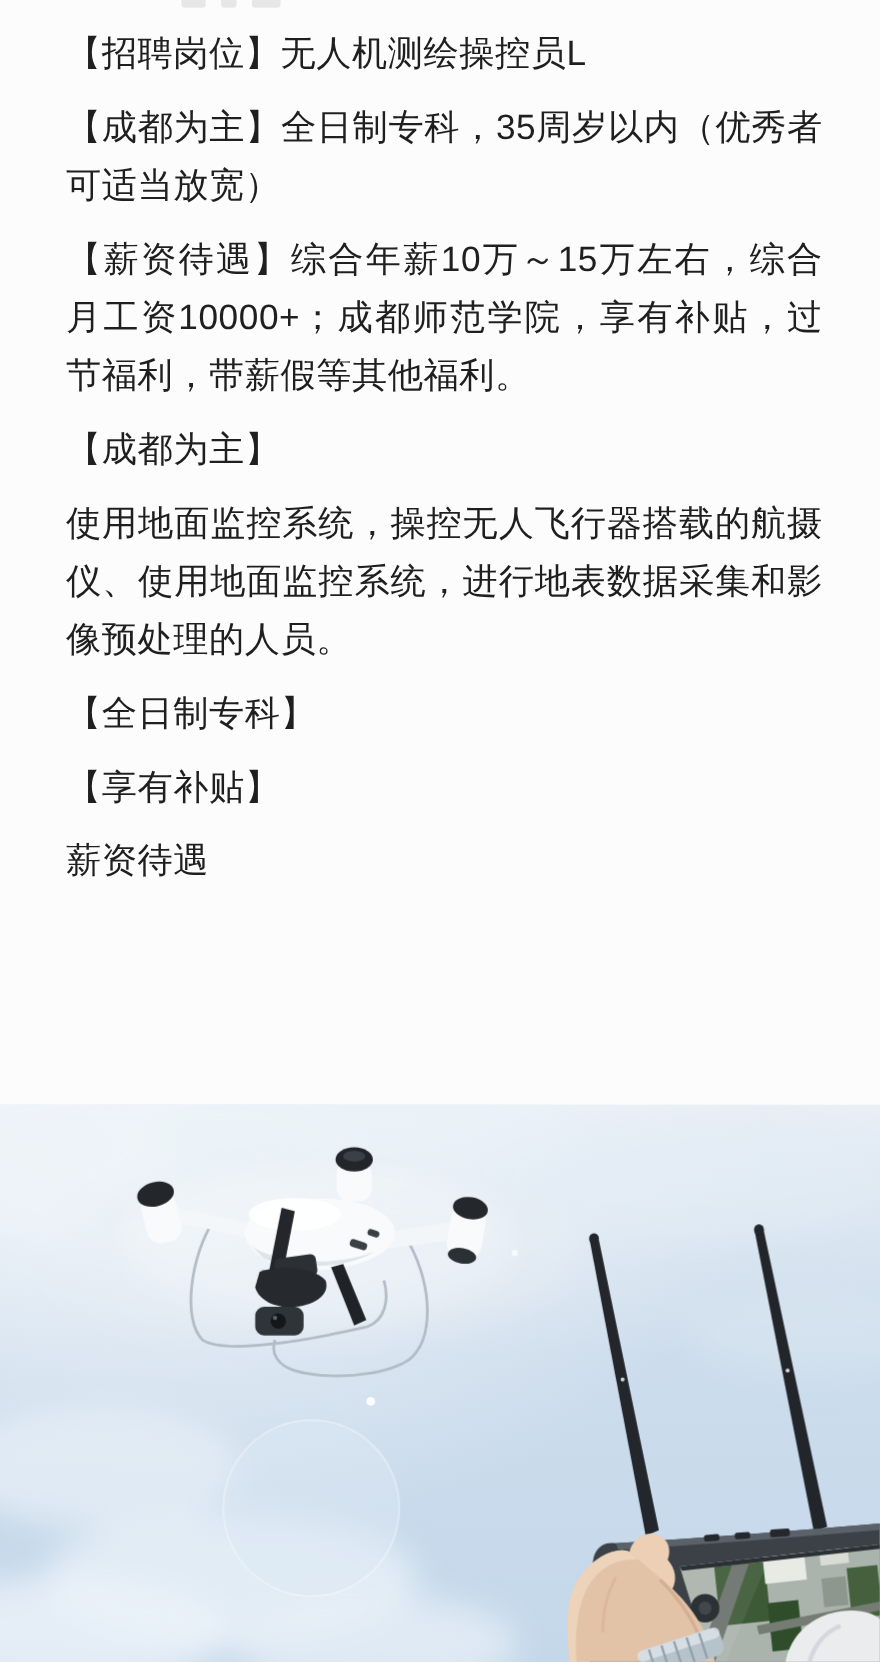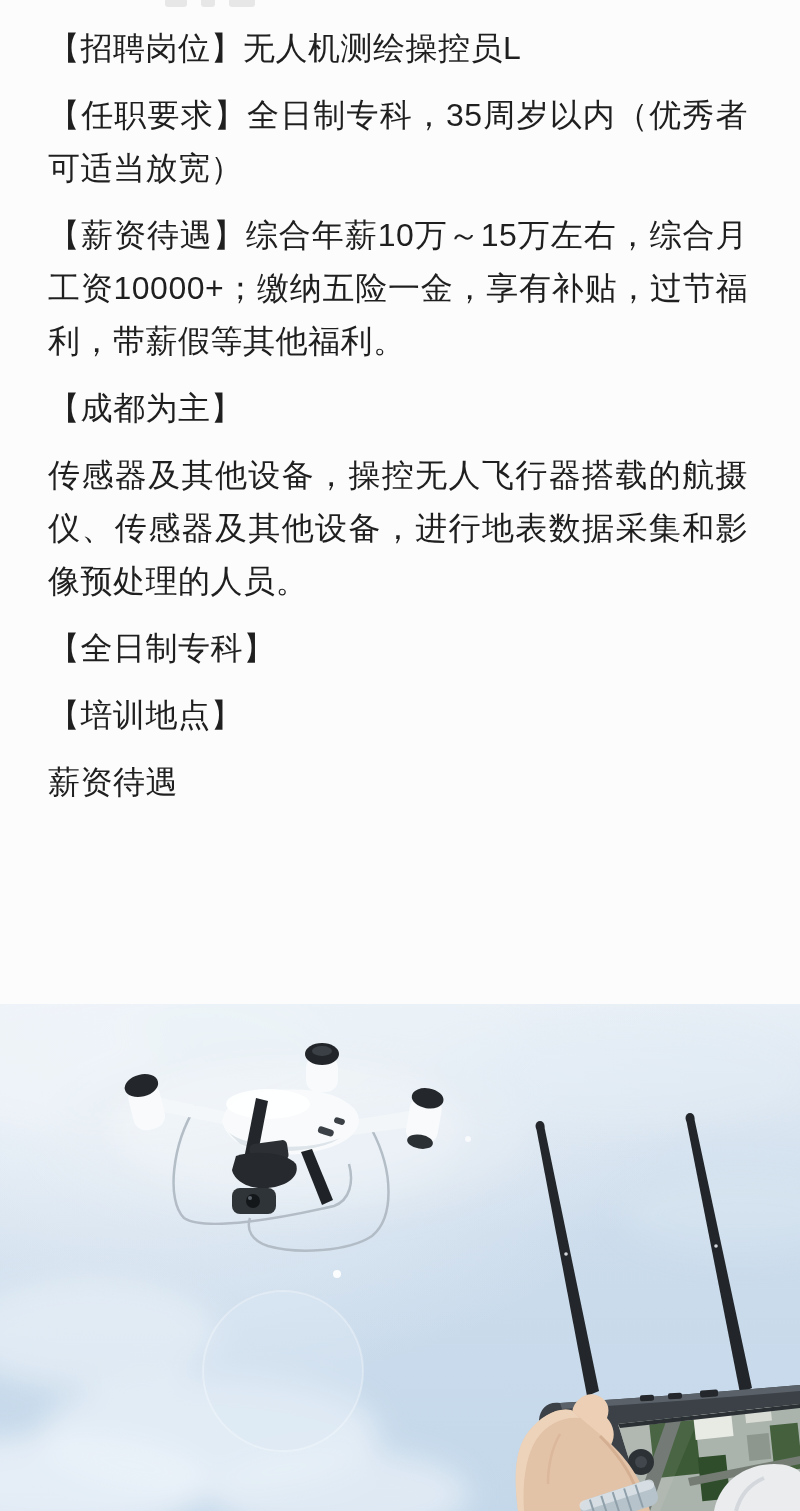--- a/index.html
+++ b/index.html
@@ -14,44 +14,44 @@
   .remnant i:nth-child(1){width:22px;}
   .remnant i:nth-child(2){width:14px;}
   .remnant i:nth-child(3){width:26px;}
 
   .post{
     position:absolute;top:0;left:0;width:800px;
     padding:22px 52px 0 48px;box-sizing:border-box;
     font-size:32px;line-height:53px;color:#1f1f1f;
     letter-spacing:.5px;text-align:justify;text-justify:inter-ideograph;
   }
-  .post p{margin:0 0 14px 0;word-break:break-all;}
+  .post p{margin:0 0 14px 12px;word-break:break-all;}
 
   .photo{
     position:absolute;left:0;top:1004px;width:800px;height:507px;
     display:block;
   }
 </style>
 </head>
 <body>
 
 <div class="remnant">
     <i></i>
     <i></i>
     <i></i>
   </div>
 
 <div class="post">
   <p>【招聘岗位】无人机测绘操控员L</p>
-  <p>【任职要求】全日制专科，35周岁以内（优秀者可适当放宽）</p>
-  <p>【薪资待遇】综合年薪10万～15万左右，综合月工资10000+；缴纳五险一金，享有补贴，过节福利，带薪假等其他福利。</p>
+  <p>【成都为主】全日制专科，35周岁以内（优秀者可适当放宽）</p>
+  <p>【薪资待遇】综合年薪10万～15万左右，综合月工资10000+；成都师范学院，享有补贴，过节福利，带薪假等其他福利。</p>
   <p>【成都为主】</p>
-  <p>传感器及其他设备，操控无人飞行器搭载的航摄仪、传感器及其他设备，进行地表数据采集和影像预处理的人员。</p>
+  <p>使用地面监控系统，操控无人飞行器搭载的航摄仪、使用地面监控系统，进行地表数据采集和影像预处理的人员。</p>
   <p>【全日制专科】</p>
-  <p>【培训地点】</p>
+  <p>【享有补贴】</p>
   <p>薪资待遇</p>
 </div>
 
 <svg class="photo" viewBox="0 0 800 507" width="800" height="507" xmlns="http://www.w3.org/2000/svg">
   <defs>
     <linearGradient id="skyGrad" x1="0" y1="0" x2="0" y2="1">
       <stop offset="0" stop-color="#e8eff6"></stop>
       <stop offset="0.45" stop-color="#ccdcec"></stop>
       <stop offset="1" stop-color="#c4d8ea"></stop>
     </linearGradient>

